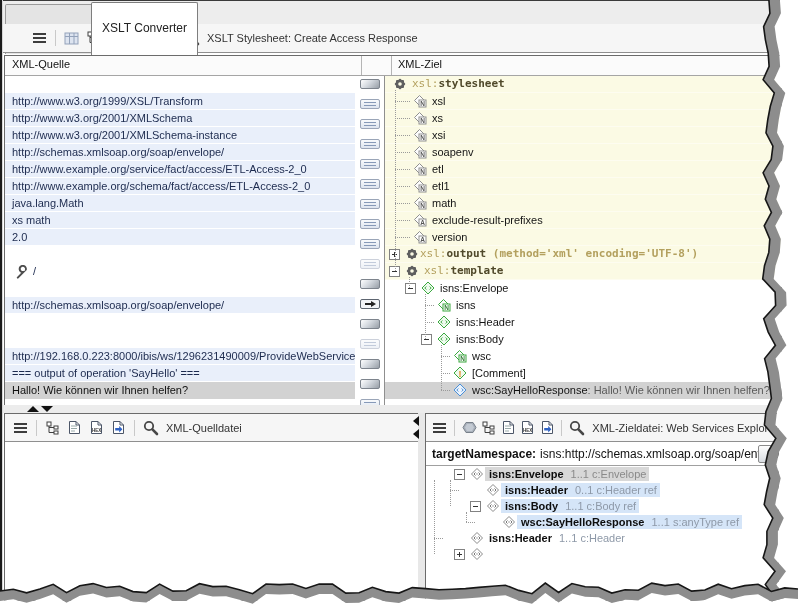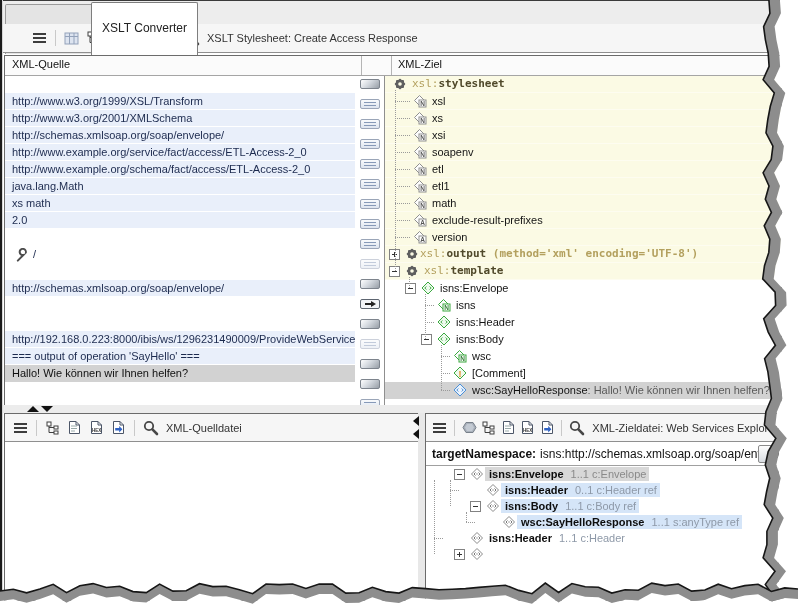--- a/index.html
+++ b/index.html
@@ -168,20 +168,21 @@
     <div class="mp-head">
       <div class="h1">XML-Quelle</div>
       <div class="h2"></div>
       <div class="h3">XML-Ziel</div>
     </div>
     <div class="mp-body">
       <div class="src-col" id="srcCol">
           <div class="srow white"></div>
           <div class="srow blue">http://www.w3.org/1999/XSL/Transform</div>
           <div class="srow blue">http://www.w3.org/2001/XMLSchema</div>
+          <div class="srow blue">http://www.w3.org/2001/XMLSchema-instance</div>
           <div class="srow blue">http://schemas.xmlsoap.org/soap/envelope/</div>
           <div class="srow blue">http://www.example.org/service/fact/access/ETL-Access-2_0</div>
           <div class="srow blue">http://www.example.org/schema/fact/access/ETL-Access-2_0</div>
           <div class="srow blue">java.lang.Math</div>
           <div class="srow blue">xs math</div>
           <div class="srow blue">2.0</div>
           <div class="srow white"></div>
           <div class="srow white"><span class="tbico" style="vertical-align: middle; margin-right: 4px;">
               <svg width="14" height="14" viewBox="0 0 14 14">
                 <path d="M11.8 4.6 a3.1 3.1 0 1 0 -2.4 2.4 l-5.6 5.6" fill="none" stroke="#4d4d4d" stroke-width="2" stroke-linecap="round"></path>

